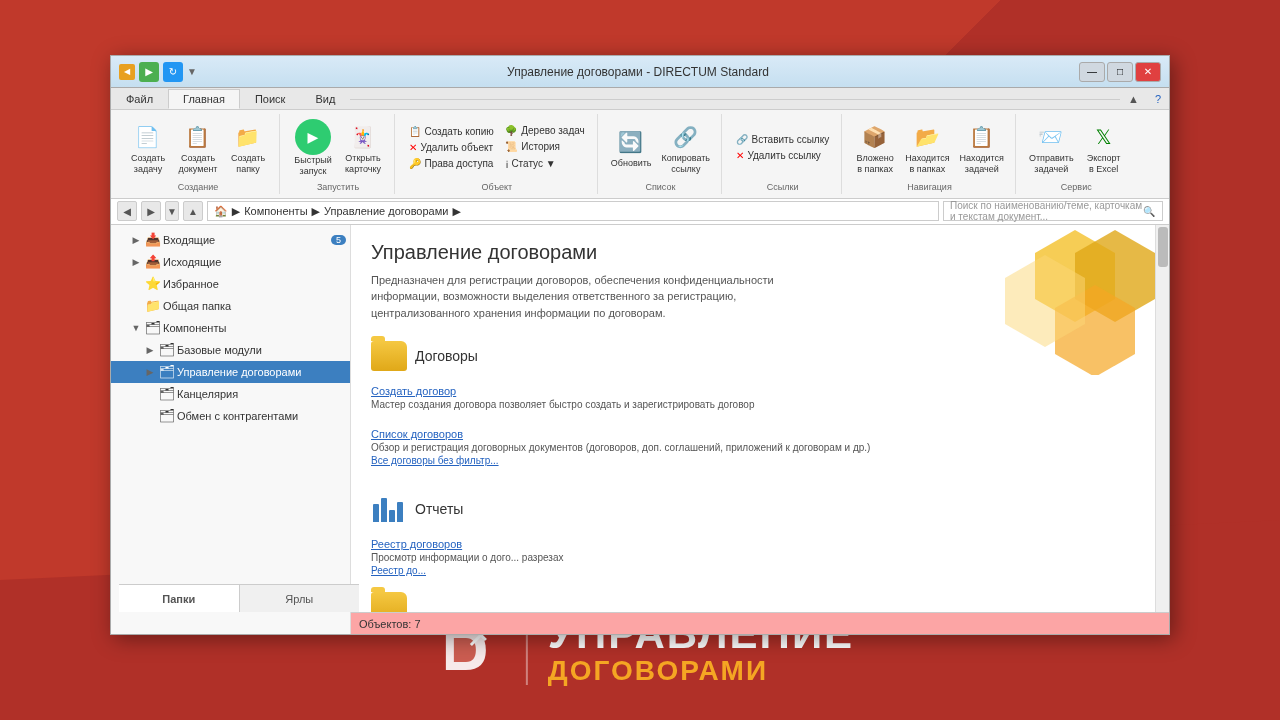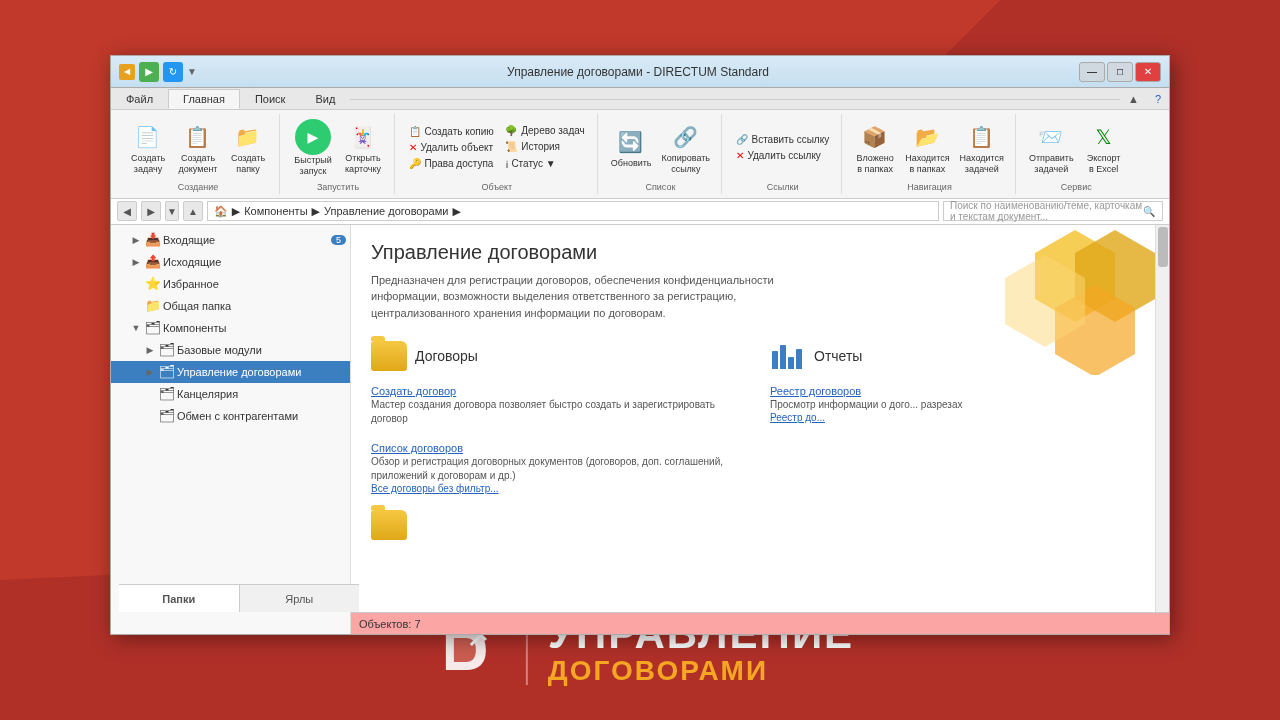--- a/index.html
+++ b/index.html
@@ -321,20 +321,21 @@
       color: #555;
       max-width: 450px;
       line-height: 1.5;
       margin-bottom: 20px;
     }
 
     
     .cards-row {
       display: flex;
       gap: 20px;
+      flex-direction: column;
     }
     .card {
       flex: 1;
       display: flex;
       flex-direction: column;
       gap: 8px;
     }
     .card-header {
       display: flex;
       align-items: center;

